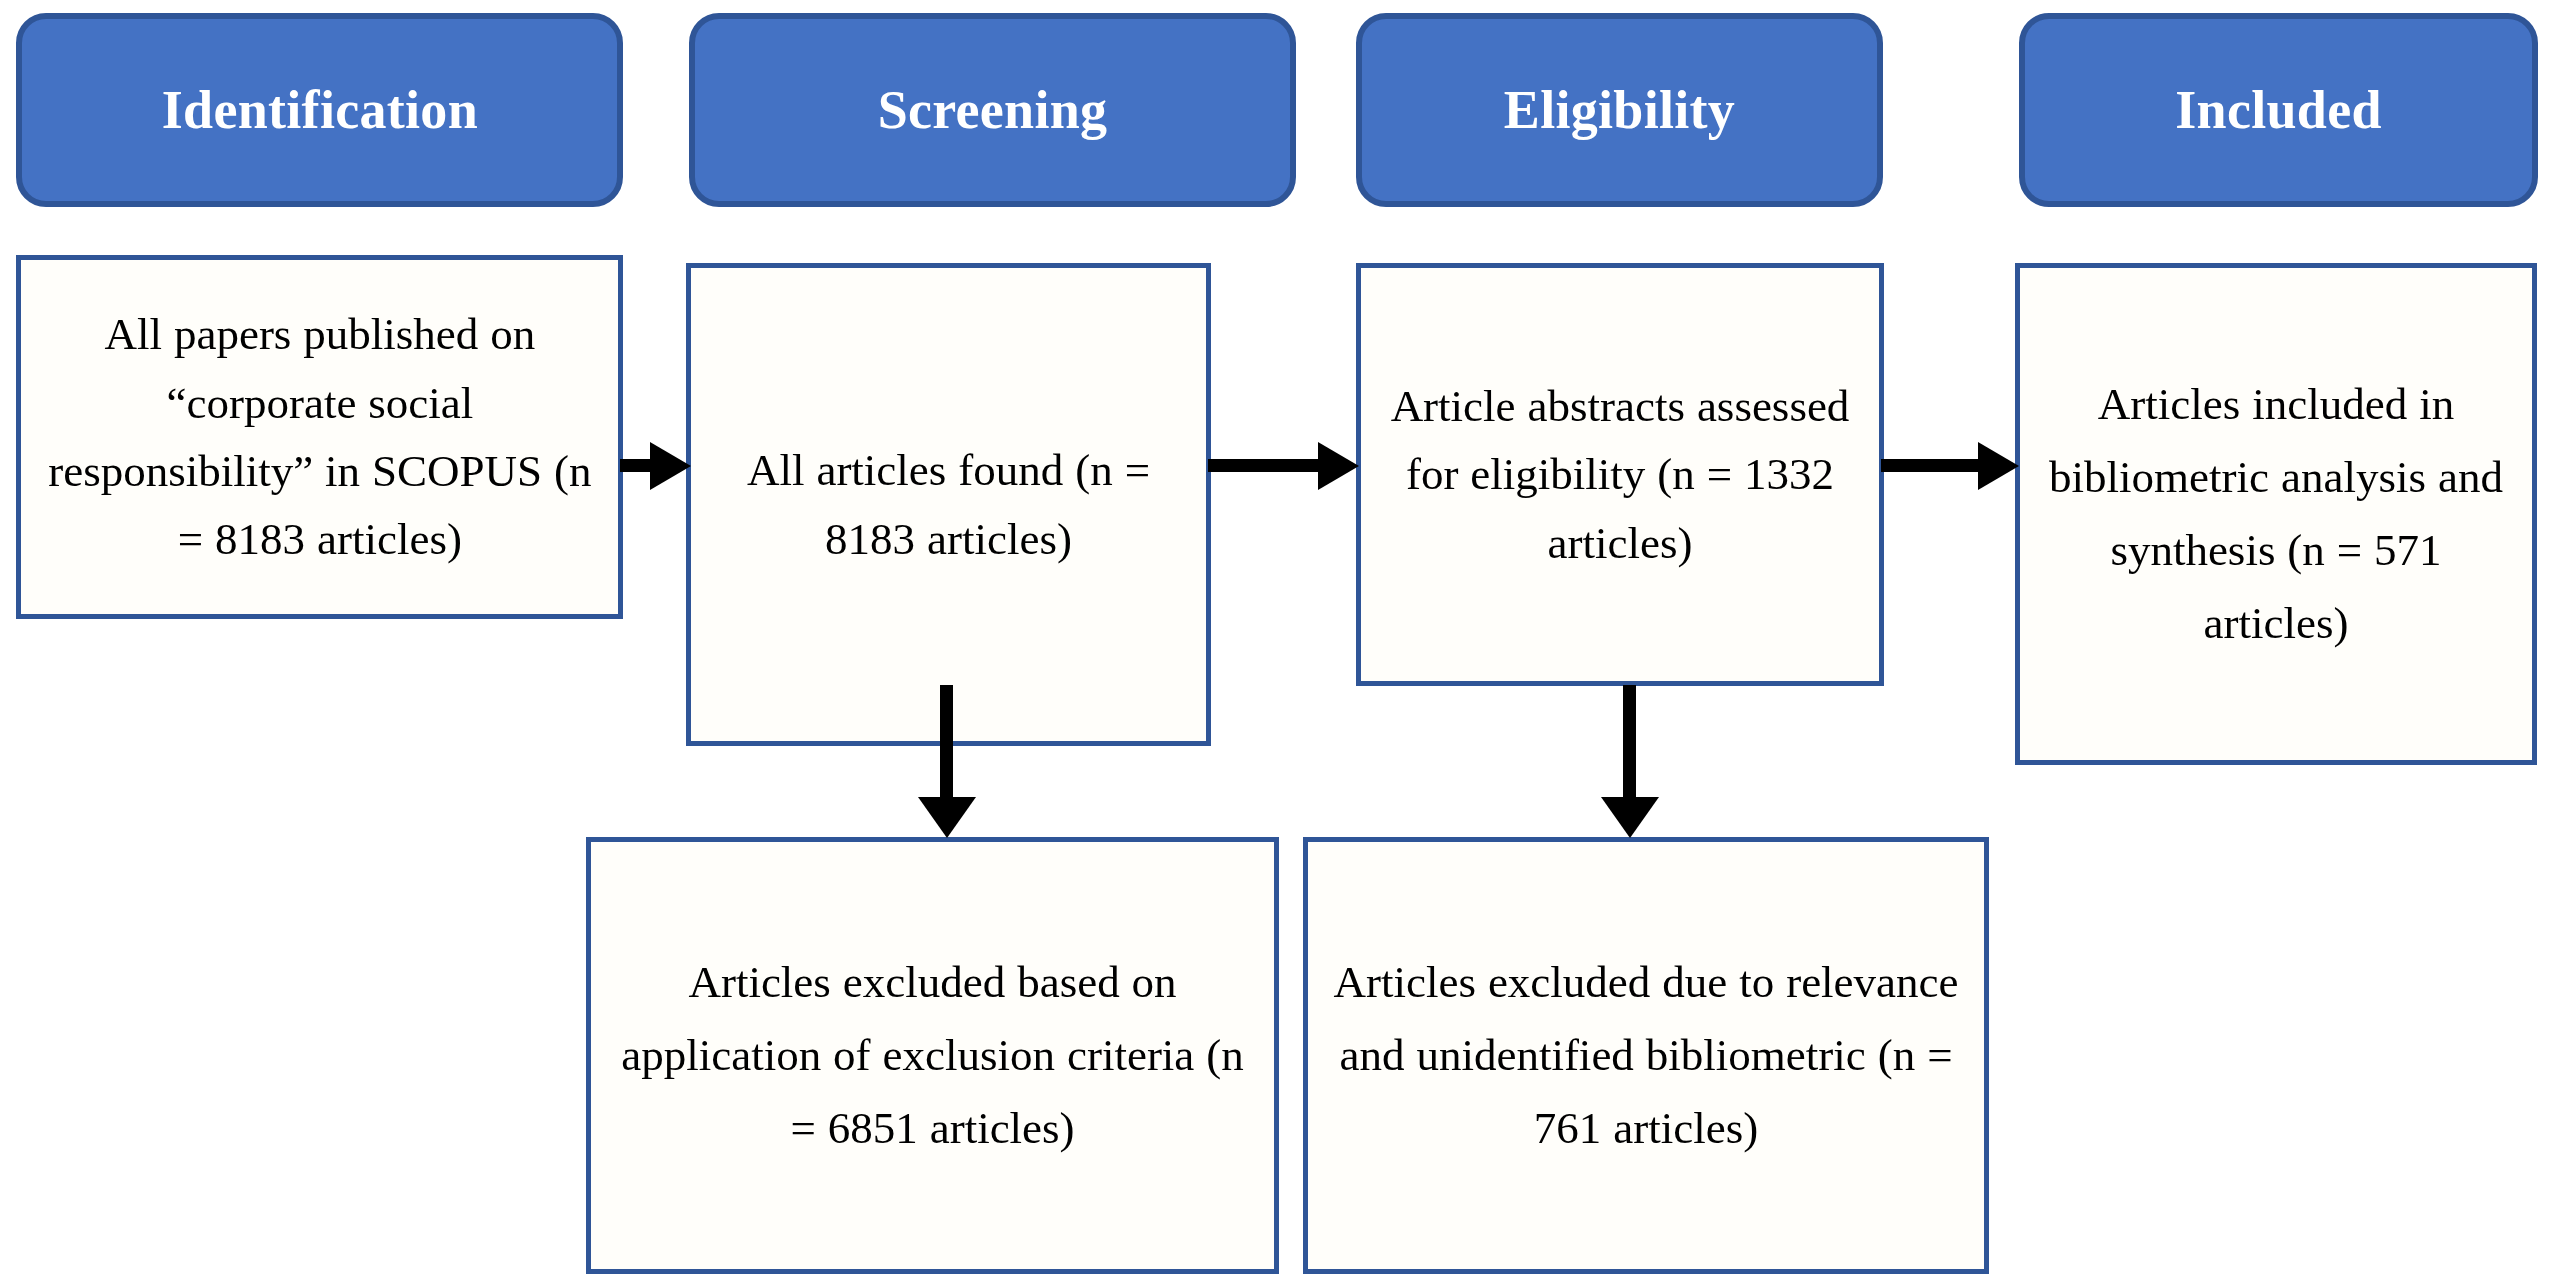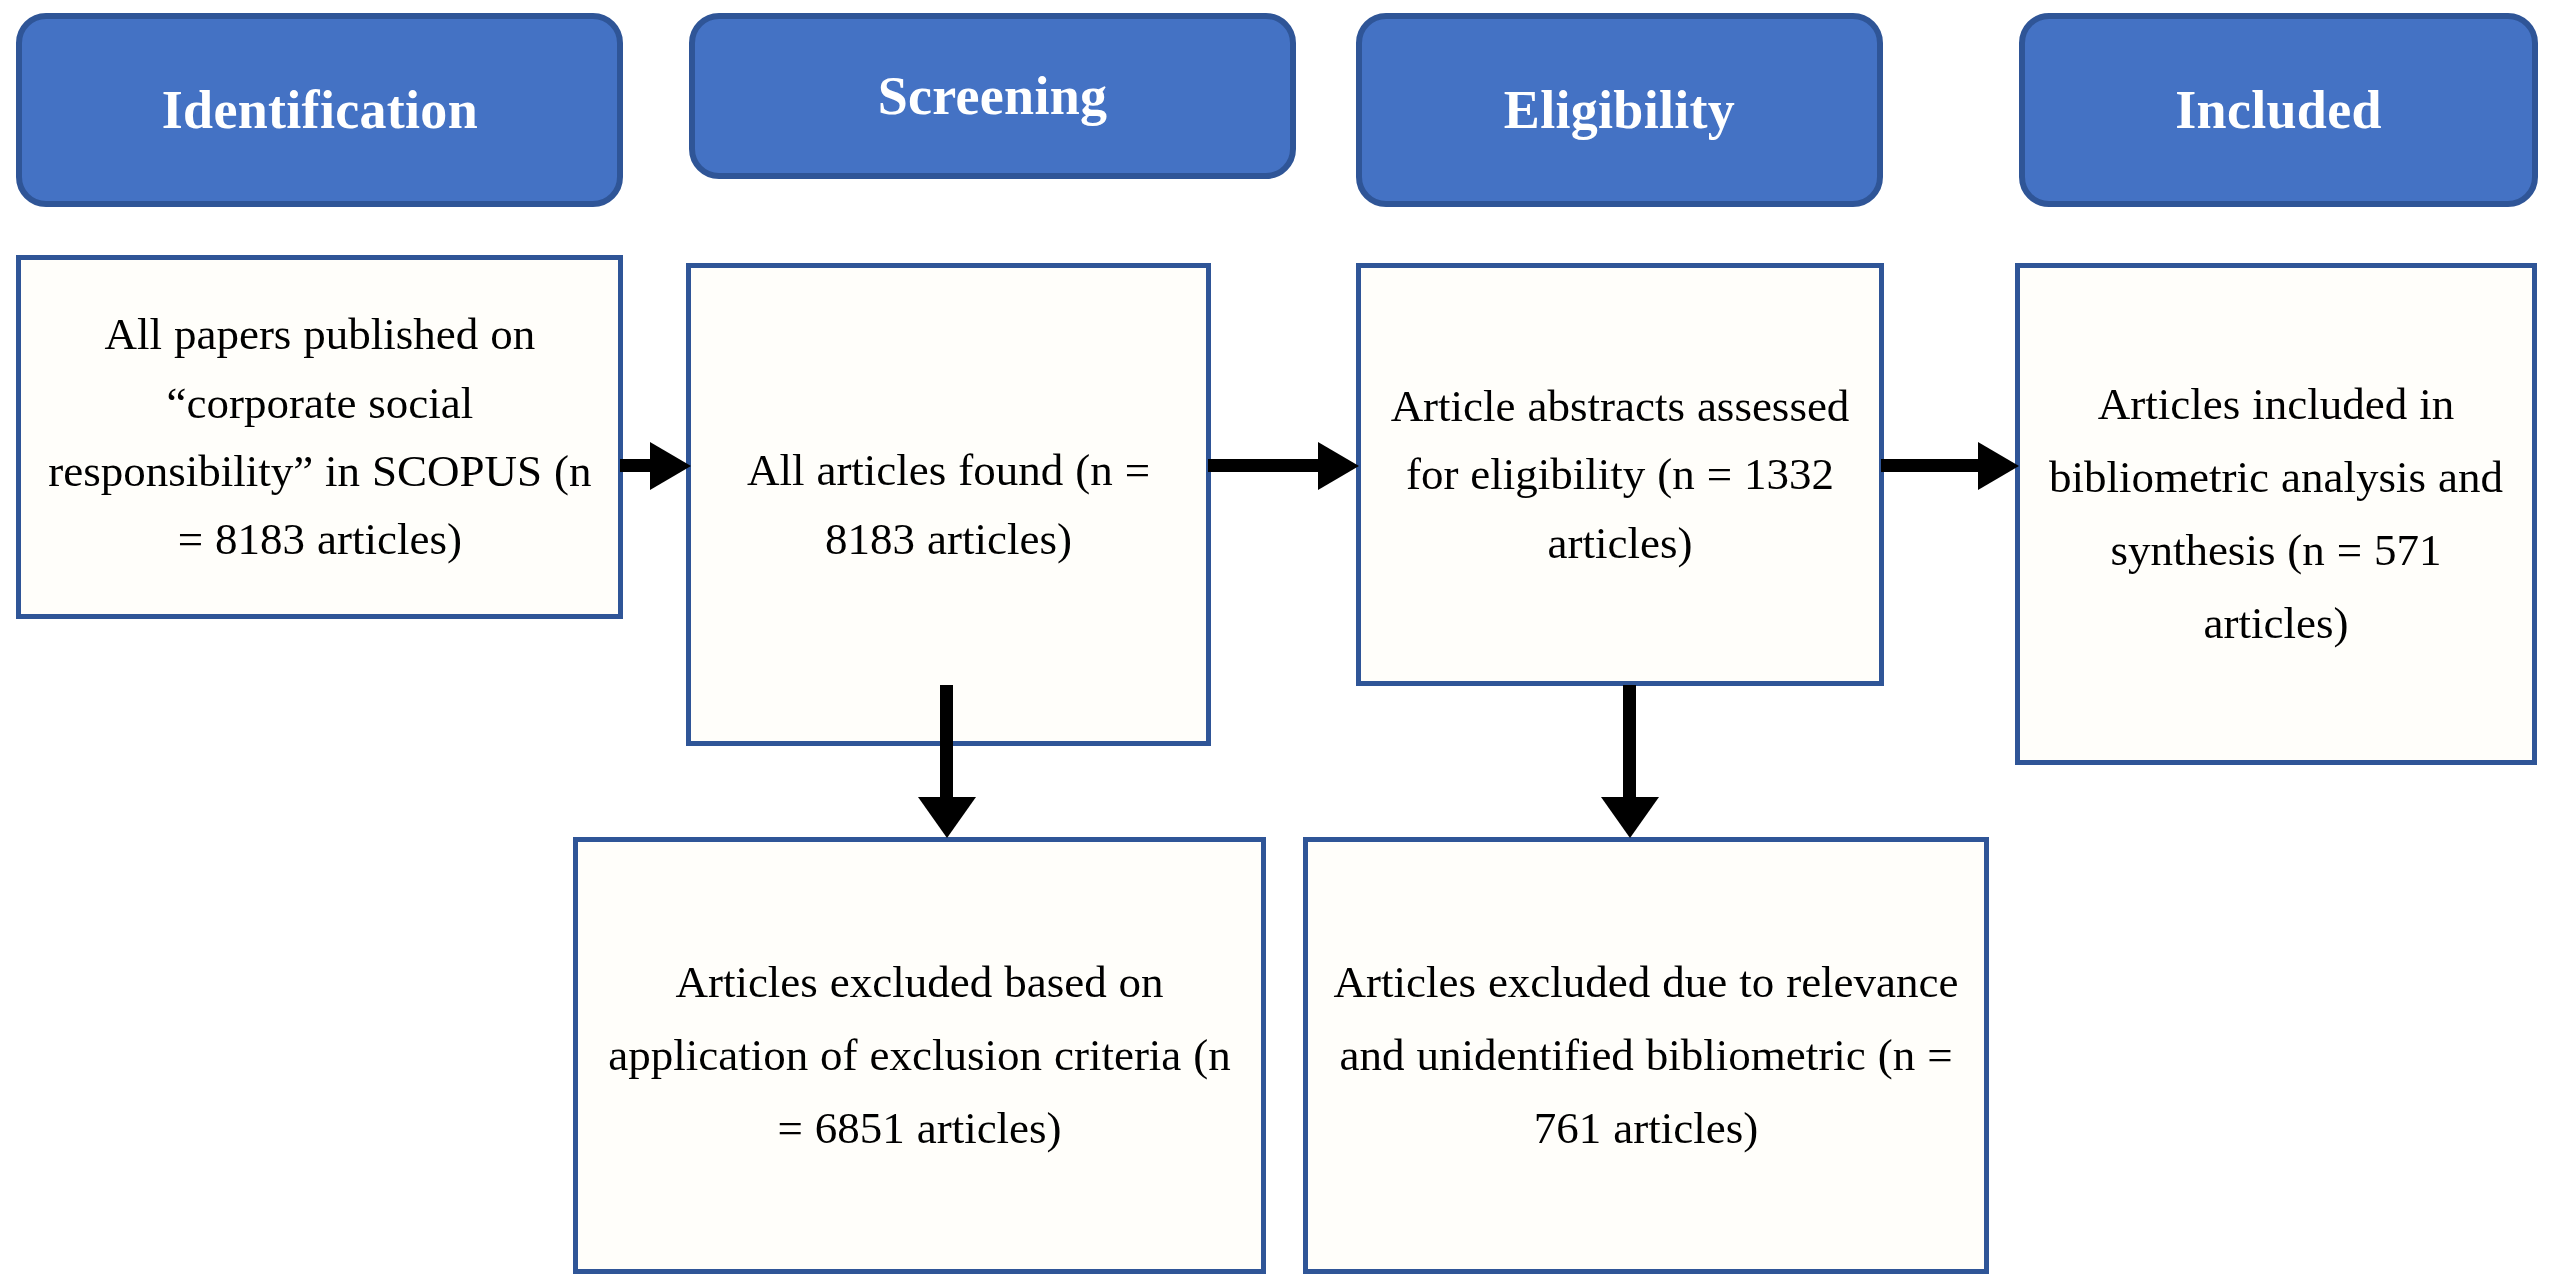--- a/index.html
+++ b/index.html
@@ -103,21 +103,21 @@
 </style>
 </head>
 <body>
 
 <div id="canvas">
 
   <div class="stage-pill" style="left:16.4px; top:13px; width:607px; height:194px;">
     <span class="stage-pill-label">Identification</span>
   </div>
 
-  <div class="stage-pill" style="left:689px; top:13px; width:607px; height:166px;align-items:center;">
+  <div class="stage-pill" style="left:689px; top:13px; width:607px; height:194px;align-items:center;">
     <span class="stage-pill-label">Screening</span>
   </div>
 
   <div class="stage-pill" style="left:1356px; top:13px; width:527px; height:194px;">
     <span class="stage-pill-label">Eligibility</span>
   </div>
 
   <div class="stage-pill" style="left:2019px; top:13px; width:519px; height:194px;justify-content:center;">
     <span class="stage-pill-label">Included</span>
   </div>
@@ -131,21 +131,21 @@
   </div>
 
   <div class="flow-box" style="left:1356px; top:263px; width:528px; height:423px;">
     <div class="flow-box-text">Article abstracts assessed for eligibility (n = 1332 articles)</div>
   </div>
 
   <div class="flow-box wide" style="left:2015px; top:263px; width:522px; height:502px;">
     <div class="flow-box-text">Articles included in bibliometric analysis and synthesis (n = 571 articles)</div>
   </div>
 
-  <div class="flow-box wide" style="left:573px; top:837px; width:693px; height:437px;">
+  <div class="flow-box wide" style="left:586px; top:837px; width:693px; height:437px;">
     <div class="flow-box-text">Articles excluded based on application of exclusion criteria (n = 6851 articles)</div>
   </div>
 
   <div class="flow-box wide" style="left:1303px; top:837px; width:686px; height:437px;justify-content:flex-end;">
     <div class="flow-box-text">Articles excluded due to relevance and unidentified bibliometric (n = 761 articles)</div>
   </div>
 
   <div class="arrow-h" style="left:620px; top:466px; width:70px;">
     <div class="shaft" style="width:33px;"></div>
     <div class="head" style="left:29.5px;"></div>

